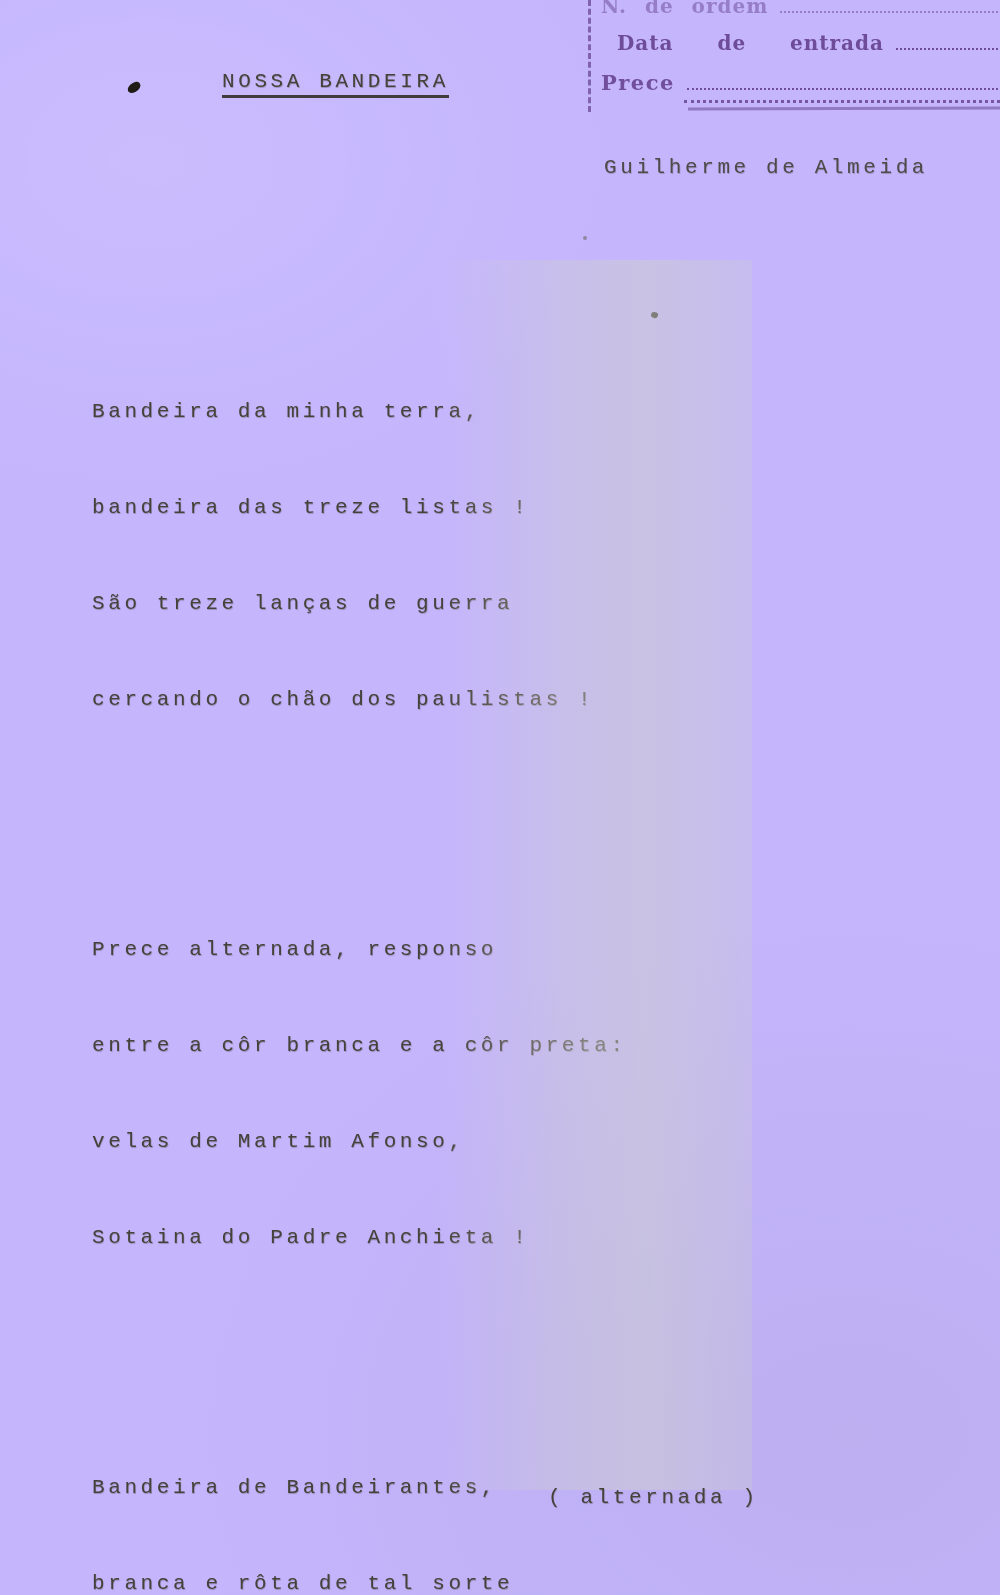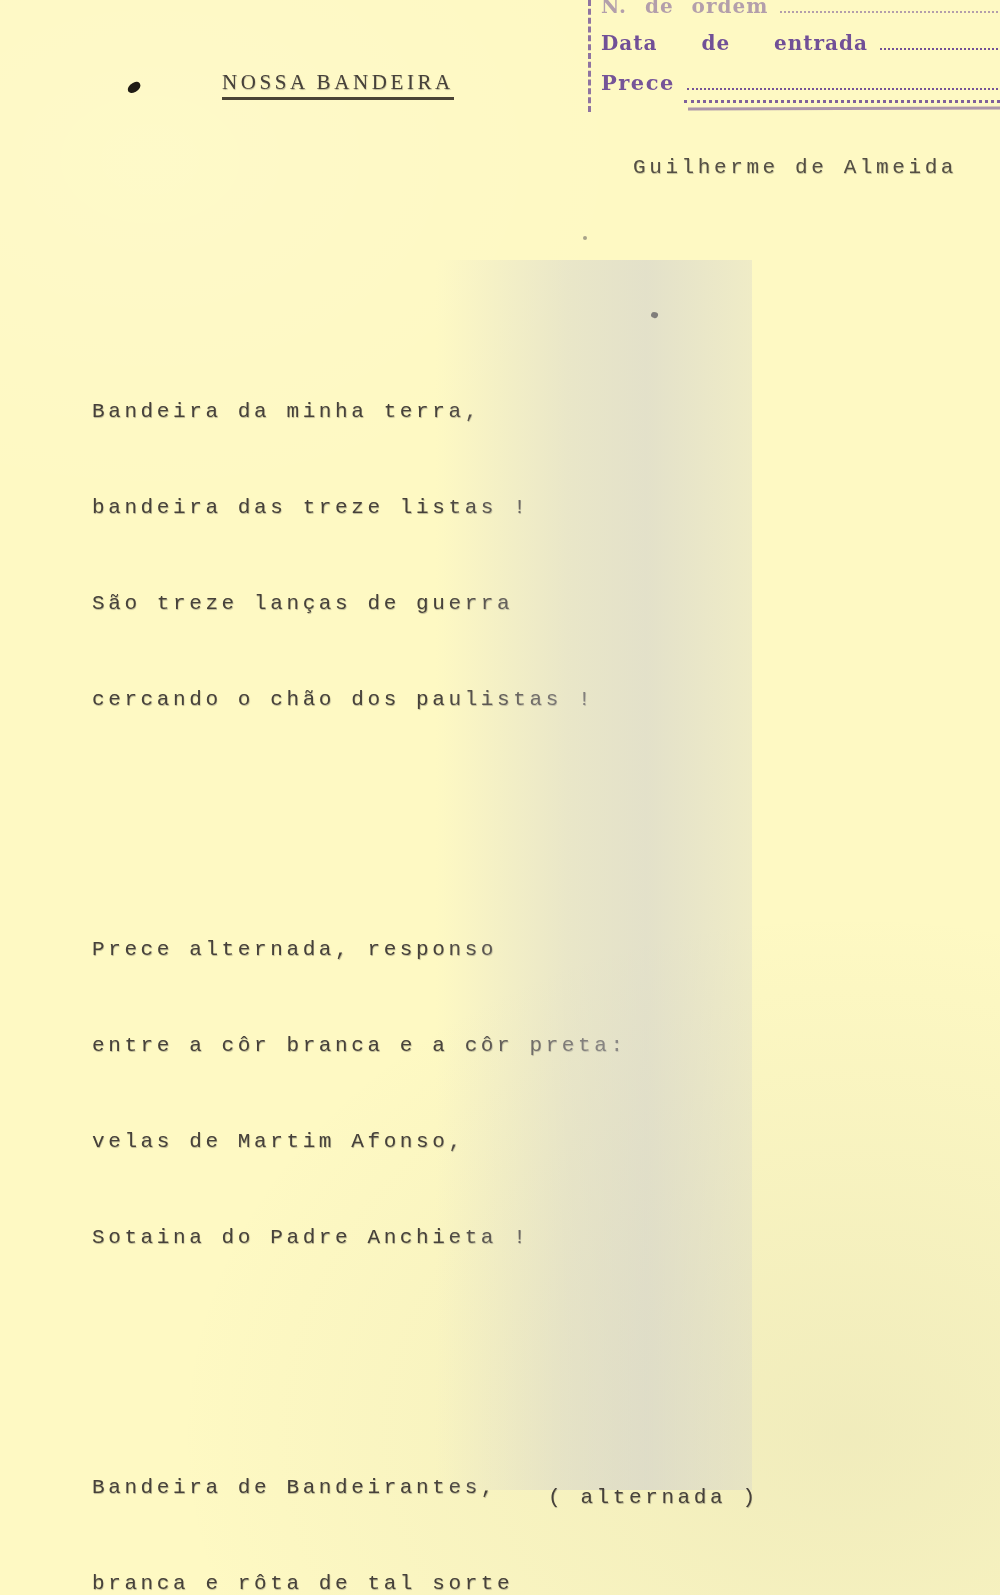--- a/index.html
+++ b/index.html
@@ -1,20 +1,20 @@
 <!DOCTYPE html>
 <html><head>
 <meta charset="utf-8">
 <style>
   html,body { margin:0; padding:0; background:#b9b9bb; }
   .page {
     position:relative;
     width:1000px; height:1595px;
     margin:0 auto;
-    background:#fef9c3;
+    background:#c4b5fd;
     overflow:hidden;
     font-family:"Liberation Mono","DejaVu Sans Mono",monospace;
     color:#46413a;
   }
   
   .page::before{
     content:""; position:absolute; inset:0; pointer-events:none;
     background:
       radial-gradient(ellipse 700px 500px at 15% 10%, rgba(255,255,255,0.10), rgba(0,0,0,0) 70%),
       radial-gradient(ellipse 900px 700px at 85% 90%, rgba(120,120,125,0.10), rgba(0,0,0,0) 75%);
@@ -38,21 +38,21 @@
     width:14px; height:9px;
     background:#201c15;
     border-radius:60% 40% 55% 45%;
     transform:rotate(-28deg);
   }
   .speck-a{ position:absolute; left:583px; top:236px; width:4px; height:4px;
     background:rgba(110,105,98,0.6); border-radius:50%; }
   .speck-b{ position:absolute; left:651px; top:312px; width:7px; height:6px;
     background:#2a251d; border-radius:55% 45% 50% 50%; transform:rotate(15deg); }
 
-  .author{ position:absolute; left:633px; top:156px; opacity:0.92; }
+  .author{ position:absolute; left:604px; top:156px; opacity:0.92; }
 
   .poem{ position:absolute; left:92px; top:268px; width:640px; line-height:32px; }
   .stanza{ margin:0 0 26px 0; }
   .poem-line{ display:block; }
   
   .fade-overlay{
     position:absolute; left:92px; top:260px; width:660px; height:1230px;
     pointer-events:none;
     background:linear-gradient(to right,
       rgba(205,205,207,0) 52%,
@@ -80,21 +80,21 @@
     white-space:pre;
   }
   .stamp-row .dots{
     flex:1;
     border-bottom:2px dotted currentColor;
     margin:0 2px 5px 12px;
   }
   .stamp-row-1{ top:-6px; font-size:20px; letter-spacing:1px; word-spacing:10px;
     opacity:0.50; filter:blur(0.4px); }
   .stamp-row-2{ top:31px; font-size:20px; letter-spacing:1px; word-spacing:14px;
-    opacity:0.95; }
+    opacity:0.95;margin-left:16px; }
   .stamp-row-3{ top:70px; font-size:21px; letter-spacing:1.5px; opacity:0.92; }
   .classe-dots-heavy{
     position:absolute; left:96px; right:0; top:100px; height:0;
     border-top:3px dotted currentColor; opacity:0.85;
   }
   .classe-underline-solid{
     position:absolute; left:100px; right:0; top:107px; height:0;
     border-top:3px solid rgba(106,71,149,0.55);
     transform:rotate(-0.2deg);
   }
@@ -116,21 +116,21 @@
     </div>
     <div class="stamp-row stamp-row-3">
       <span>Prece</span>
       <span class="dots"></span>
     </div>
     <div class="classe-dots-heavy"></div>
     <div class="classe-underline-solid"></div>
   </div>
 
   <span class="ink-blot"></span>
-  <h1 class="title type" style="margin:0;font-weight:normal;font-size:21px;font-family:Liberation Serif, serif;">NOSSA BANDEIRA</h1>
+  <h1 class="title type" style="margin:0;font-weight:normal;font-size:21px;">NOSSA BANDEIRA</h1>
 
   <div class="author type">Guilherme de Almeida</div>
 
   <span class="speck-a"></span>
   <span class="speck-b"></span>
 
   <div class="poem type">
     <div class="stanza">
       <span class="poem-line">Bandeira da minha terra,</span>
       <span class="poem-line">bandeira das treze listas !</span>

